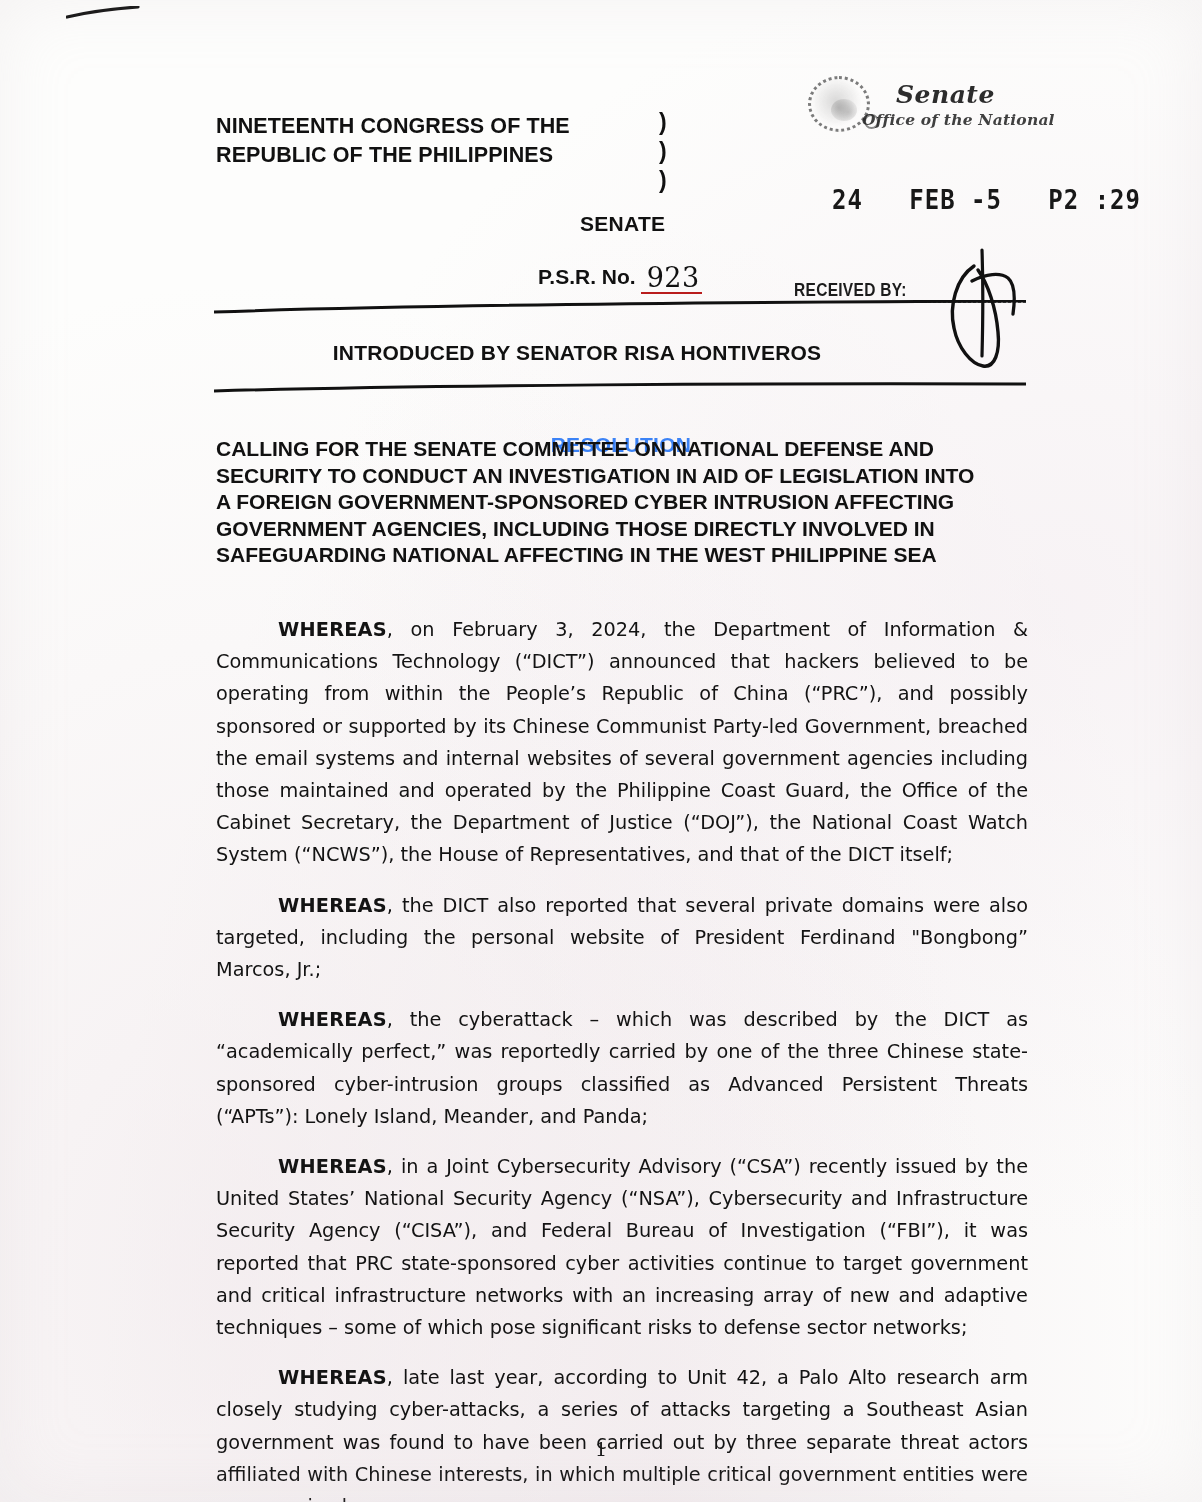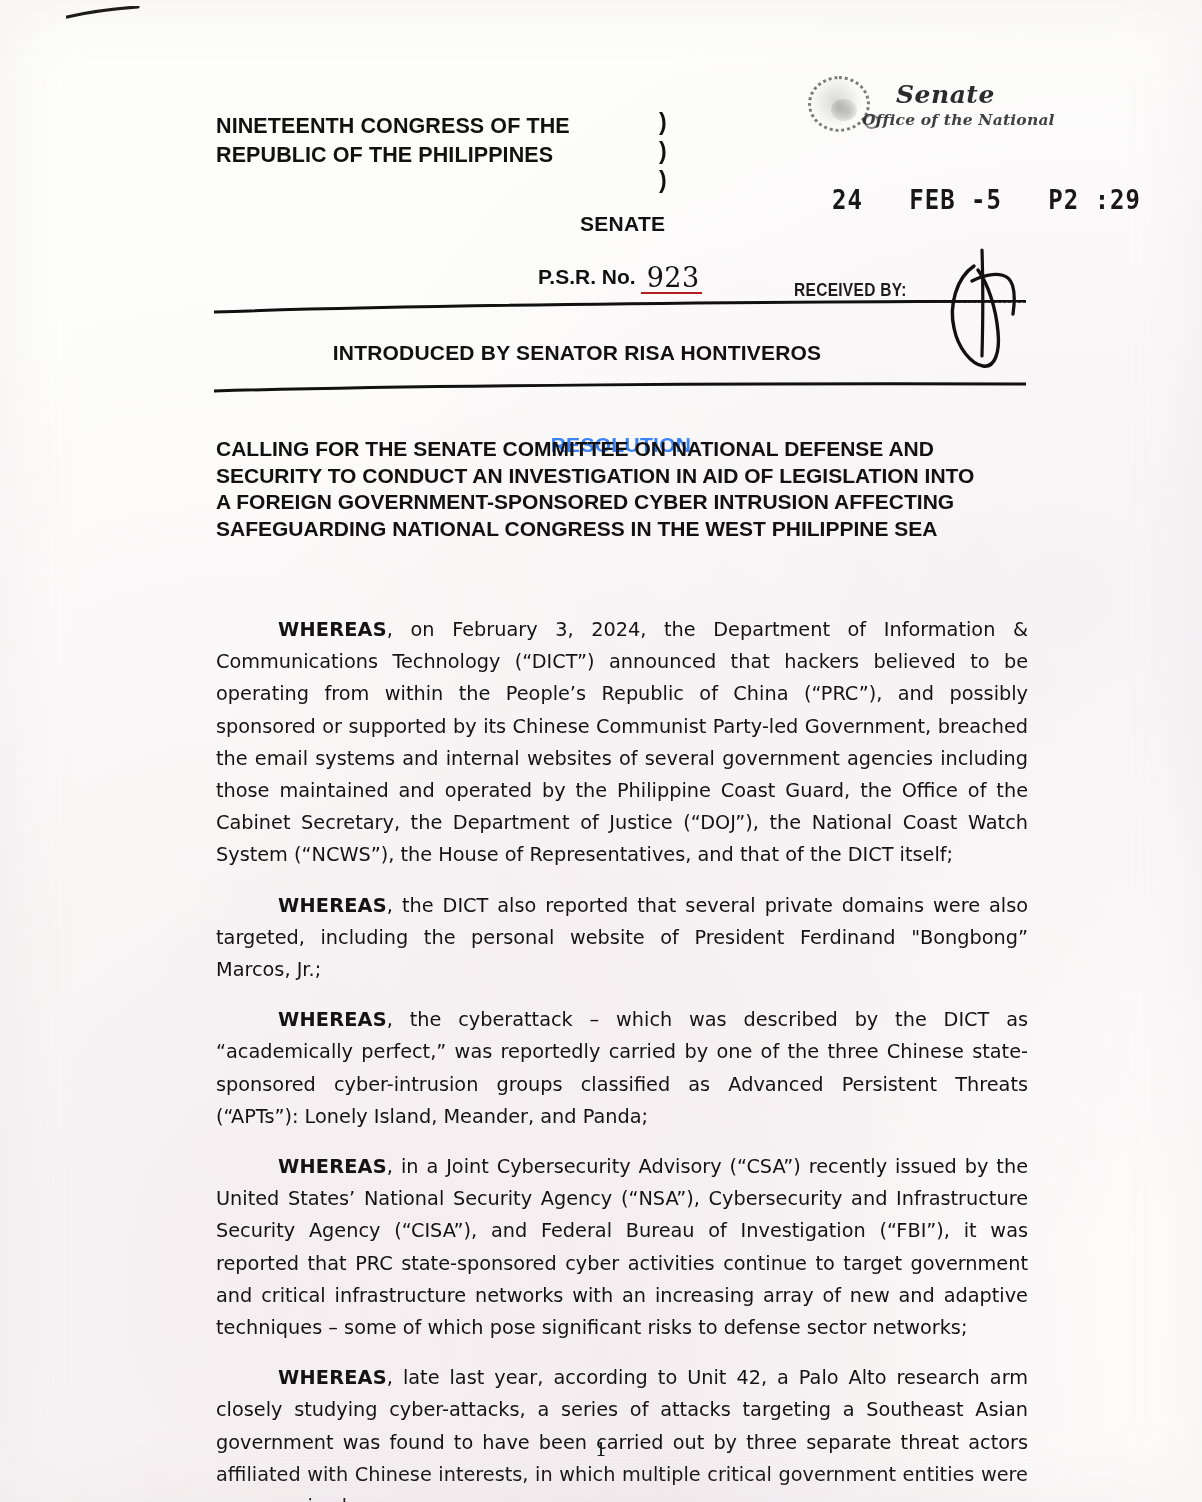--- a/index.html
+++ b/index.html
@@ -356,21 +356,22 @@
   <svg class="rule" style="top:381px;" viewBox="0 0 812 18" preserveAspectRatio="none">
     <path d="M0,10 C200,4 560,2 812,3" stroke="#111" stroke-width="3" fill="none"></path>
   </svg>
 
   <div class="resolution-label">RESOLUTION</div>
 
   <div class="title-block">
     <div>CALLING FOR THE SENATE COMMITTEE ON NATIONAL DEFENSE AND</div>
     <div>SECURITY TO CONDUCT AN INVESTIGATION IN AID OF LEGISLATION INTO</div>
     <div>A FOREIGN GOVERNMENT-SPONSORED CYBER INTRUSION AFFECTING</div>
-    <div>SAFEGUARDING NATIONAL CONGRESS IN THE WEST PHILIPPINE SEA</div>
+    <div>GOVERNMENT AGENCIES, INCLUDING THOSE DIRECTLY INVOLVED IN</div>
+    <div>SAFEGUARDING NATIONAL AFFECTING IN THE WEST PHILIPPINE SEA</div>
   </div>
 
   <div class="body-text">
     <p>
       <span class="whereas">WHEREAS</span><span>, on February 3, 2024, the Department of Information &amp; Communications Technology (“DICT”) announced that hackers believed to be operating from within the People’s Republic of China (“PRC”), and possibly sponsored or supported by its Chinese Communist Party-led Government, breached the email systems and internal websites of several government agencies including those maintained and operated by the Philippine Coast Guard, the Office of the Cabinet Secretary, the Department of Justice (“DOJ”), the National Coast Watch System (“NCWS”), the House of Representatives, and that of the DICT itself;</span>
     </p>
     <p>
       <span class="whereas">WHEREAS</span><span>, the DICT also reported that several private domains were also targeted, including the personal website of President Ferdinand "Bongbong” Marcos, Jr.;</span>
     </p>
     <p>

